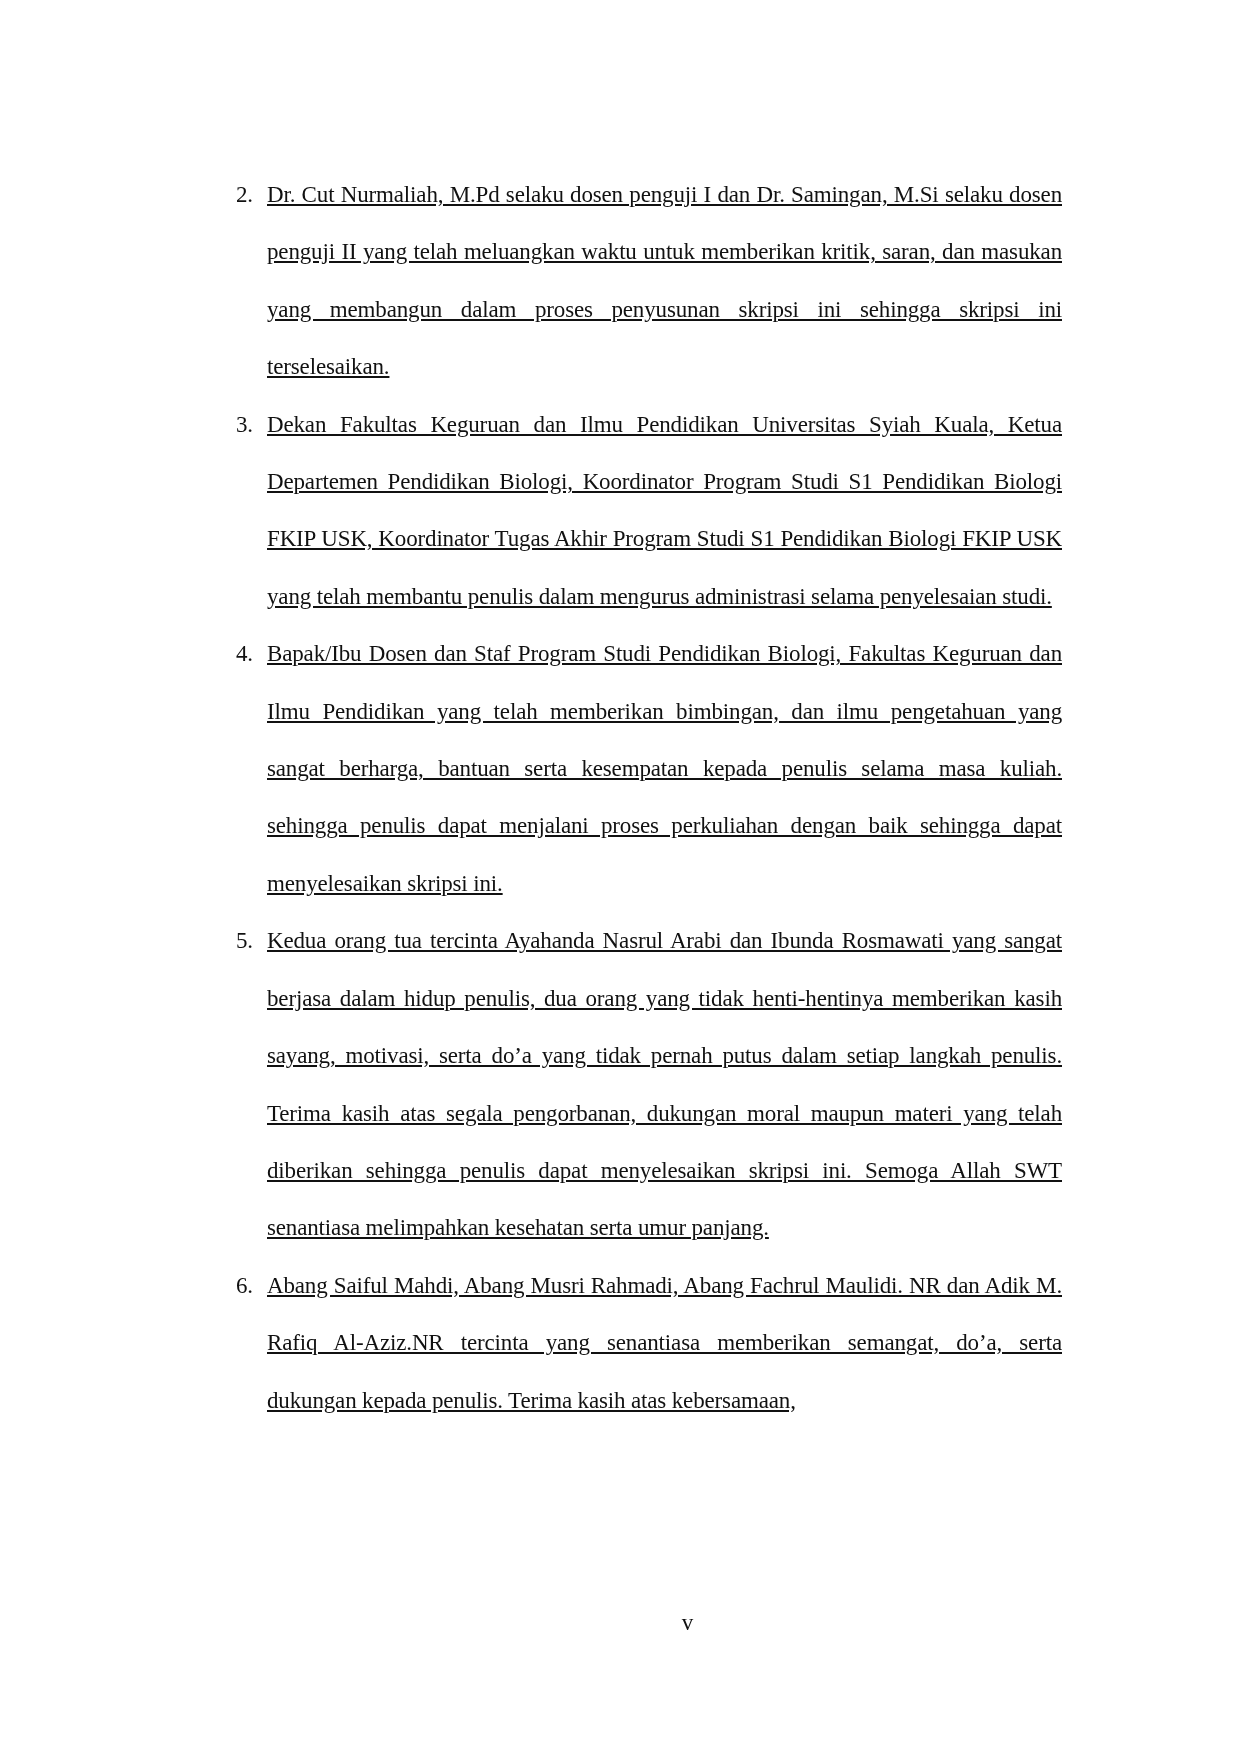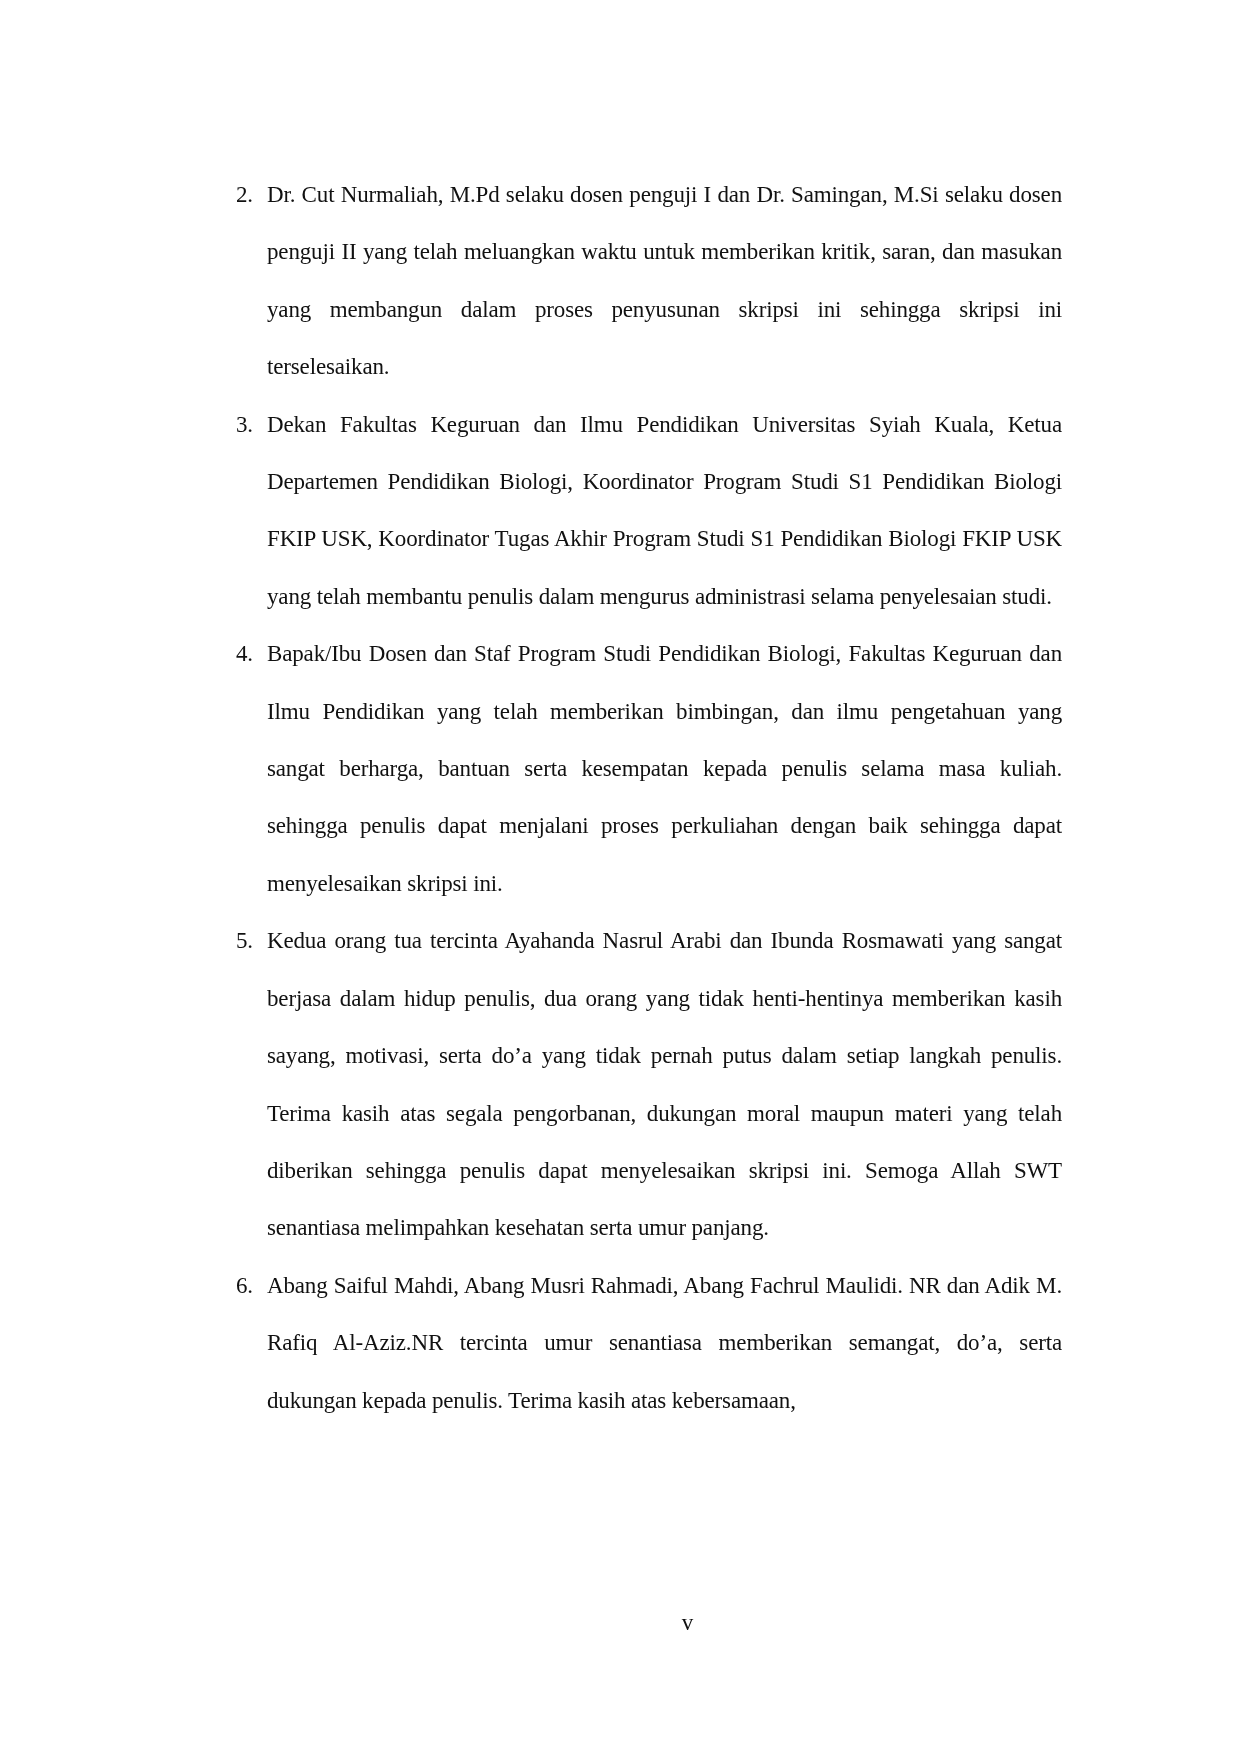--- a/index.html
+++ b/index.html
@@ -40,20 +40,21 @@
     text-align: justify;
     letter-spacing: -0.15px;
   }
   .item-number {
     position: absolute;
     left: 0;
     top: 0;
   }
   .item-text {
     display: block;
+    text-decoration: underline;
   }
   .page-number {
     position: absolute;
     left: 0;
     width: 1241px;
     top: 1608px;
     text-align: center;
     font-size: 23px;
     line-height: 30px;
     padding-left: 134px;
@@ -76,18 +77,18 @@
     <li class="item">
       <span class="item-number">4.</span>
       <span class="item-text">Bapak/Ibu Dosen dan Staf Program Studi Pendidikan Biologi, Fakultas Keguruan dan Ilmu Pendidikan yang telah memberikan bimbingan, dan ilmu pengetahuan yang sangat berharga, bantuan serta kesempatan kepada penulis selama masa kuliah. sehingga penulis dapat menjalani proses perkuliahan dengan baik sehingga dapat menyelesaikan skripsi ini.</span>
     </li>
     <li class="item">
       <span class="item-number">5.</span>
       <span class="item-text">Kedua orang tua tercinta Ayahanda Nasrul Arabi dan Ibunda Rosmawati yang sangat berjasa dalam hidup penulis, dua orang yang tidak henti-hentinya memberikan kasih sayang, motivasi, serta do’a yang tidak pernah putus dalam setiap langkah penulis. Terima kasih atas segala  pengorbanan, dukungan moral maupun materi yang telah diberikan sehingga penulis dapat menyelesaikan skripsi ini. Semoga Allah SWT senantiasa melimpahkan kesehatan serta umur panjang.</span>
     </li>
     <li class="item">
       <span class="item-number">6.</span>
-      <span class="item-text">Abang Saiful Mahdi, Abang Musri Rahmadi, Abang Fachrul Maulidi. NR dan Adik M. Rafiq Al-Aziz.NR tercinta umur senantiasa memberikan semangat, do’a, serta dukungan kepada penulis. Terima kasih atas kebersamaan,</span>
+      <span class="item-text">Abang Saiful Mahdi, Abang Musri Rahmadi, Abang Fachrul Maulidi. NR dan Adik M. Rafiq Al-Aziz.NR tercinta yang senantiasa memberikan semangat, do’a, serta dukungan kepada penulis. Terima kasih atas kebersamaan,</span>
     </li>
   </ol>
 
   <div class="page-number">v</div>
 </div>
 
 </body></html>

